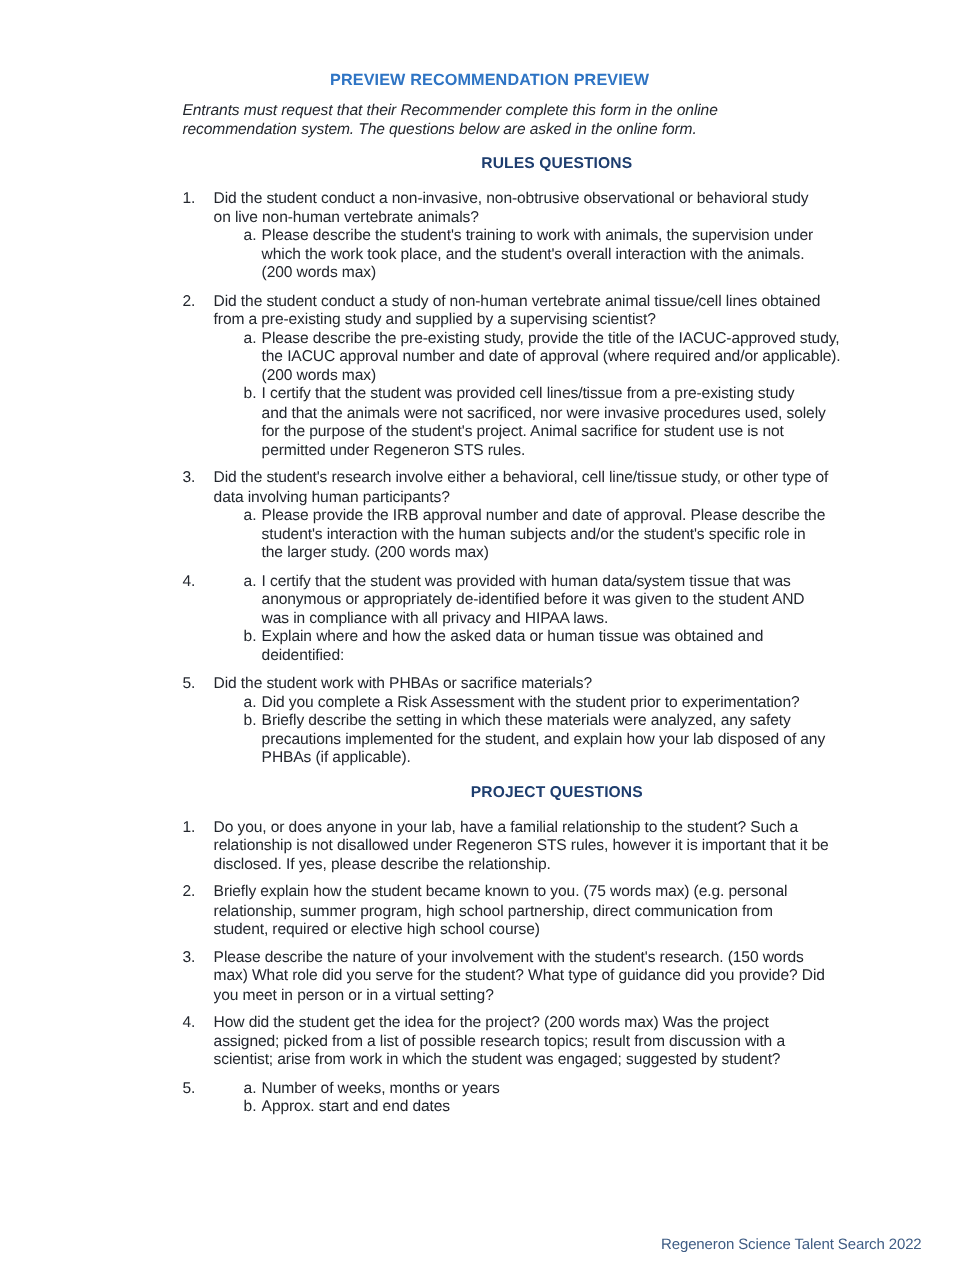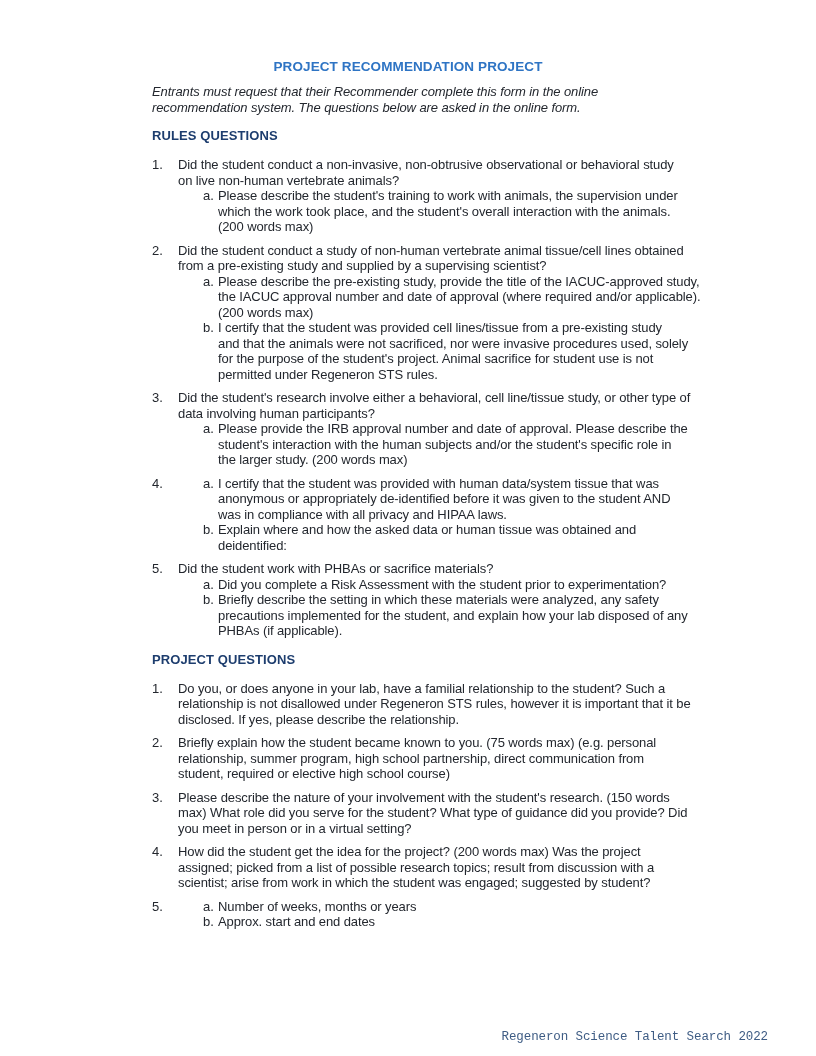--- a/index.html
+++ b/index.html
@@ -29,20 +29,21 @@
     white-space:pre-line;
     margin:0;
     font-style:italic;
   }
   .section-heading {
     font-size:13px;
     font-weight:bold;
     color:#1d3d6e;
     margin:13px 0 14px 0;
     letter-spacing:0.1px;
+    text-align:center;
   }
   .item {
     display:flex;
     font-size:13px;
     line-height:15.5px;
     margin-bottom:8px;
   }
   .num {
     width:26px;
     flex:none;
@@ -58,29 +59,28 @@
     flex:none;
   }
   .sub-text { white-space:pre-line; flex:1; min-width:0; }
   .page-footer {
     position:absolute;
     top:1030px;
     right:48px;
     font-size:12.5px;
     color:#3e5c84;
     letter-spacing:-0.1px;
-    font-family:Liberation Mono, monospace;
   }
 </style>
 </head>
 <body>
 
 <div class="page">
 
-  <div class="doc-title">PROJECT RECOMMENDATION PROJECT</div>
+  <div class="doc-title">PREVIEW RECOMMENDATION PREVIEW</div>
 
   <p class="intro">Entrants must request that their Recommender complete this form in the online
 recommendation system. The questions below are asked in the online form.</p>
 
   <div class="section-heading">RULES QUESTIONS</div>
 
   <div class="item">
     <span class="num">1.</span>
     <div class="item-body">
       <div class="item-text">Did the student conduct a non-invasive, non-obtrusive observational or behavioral study

